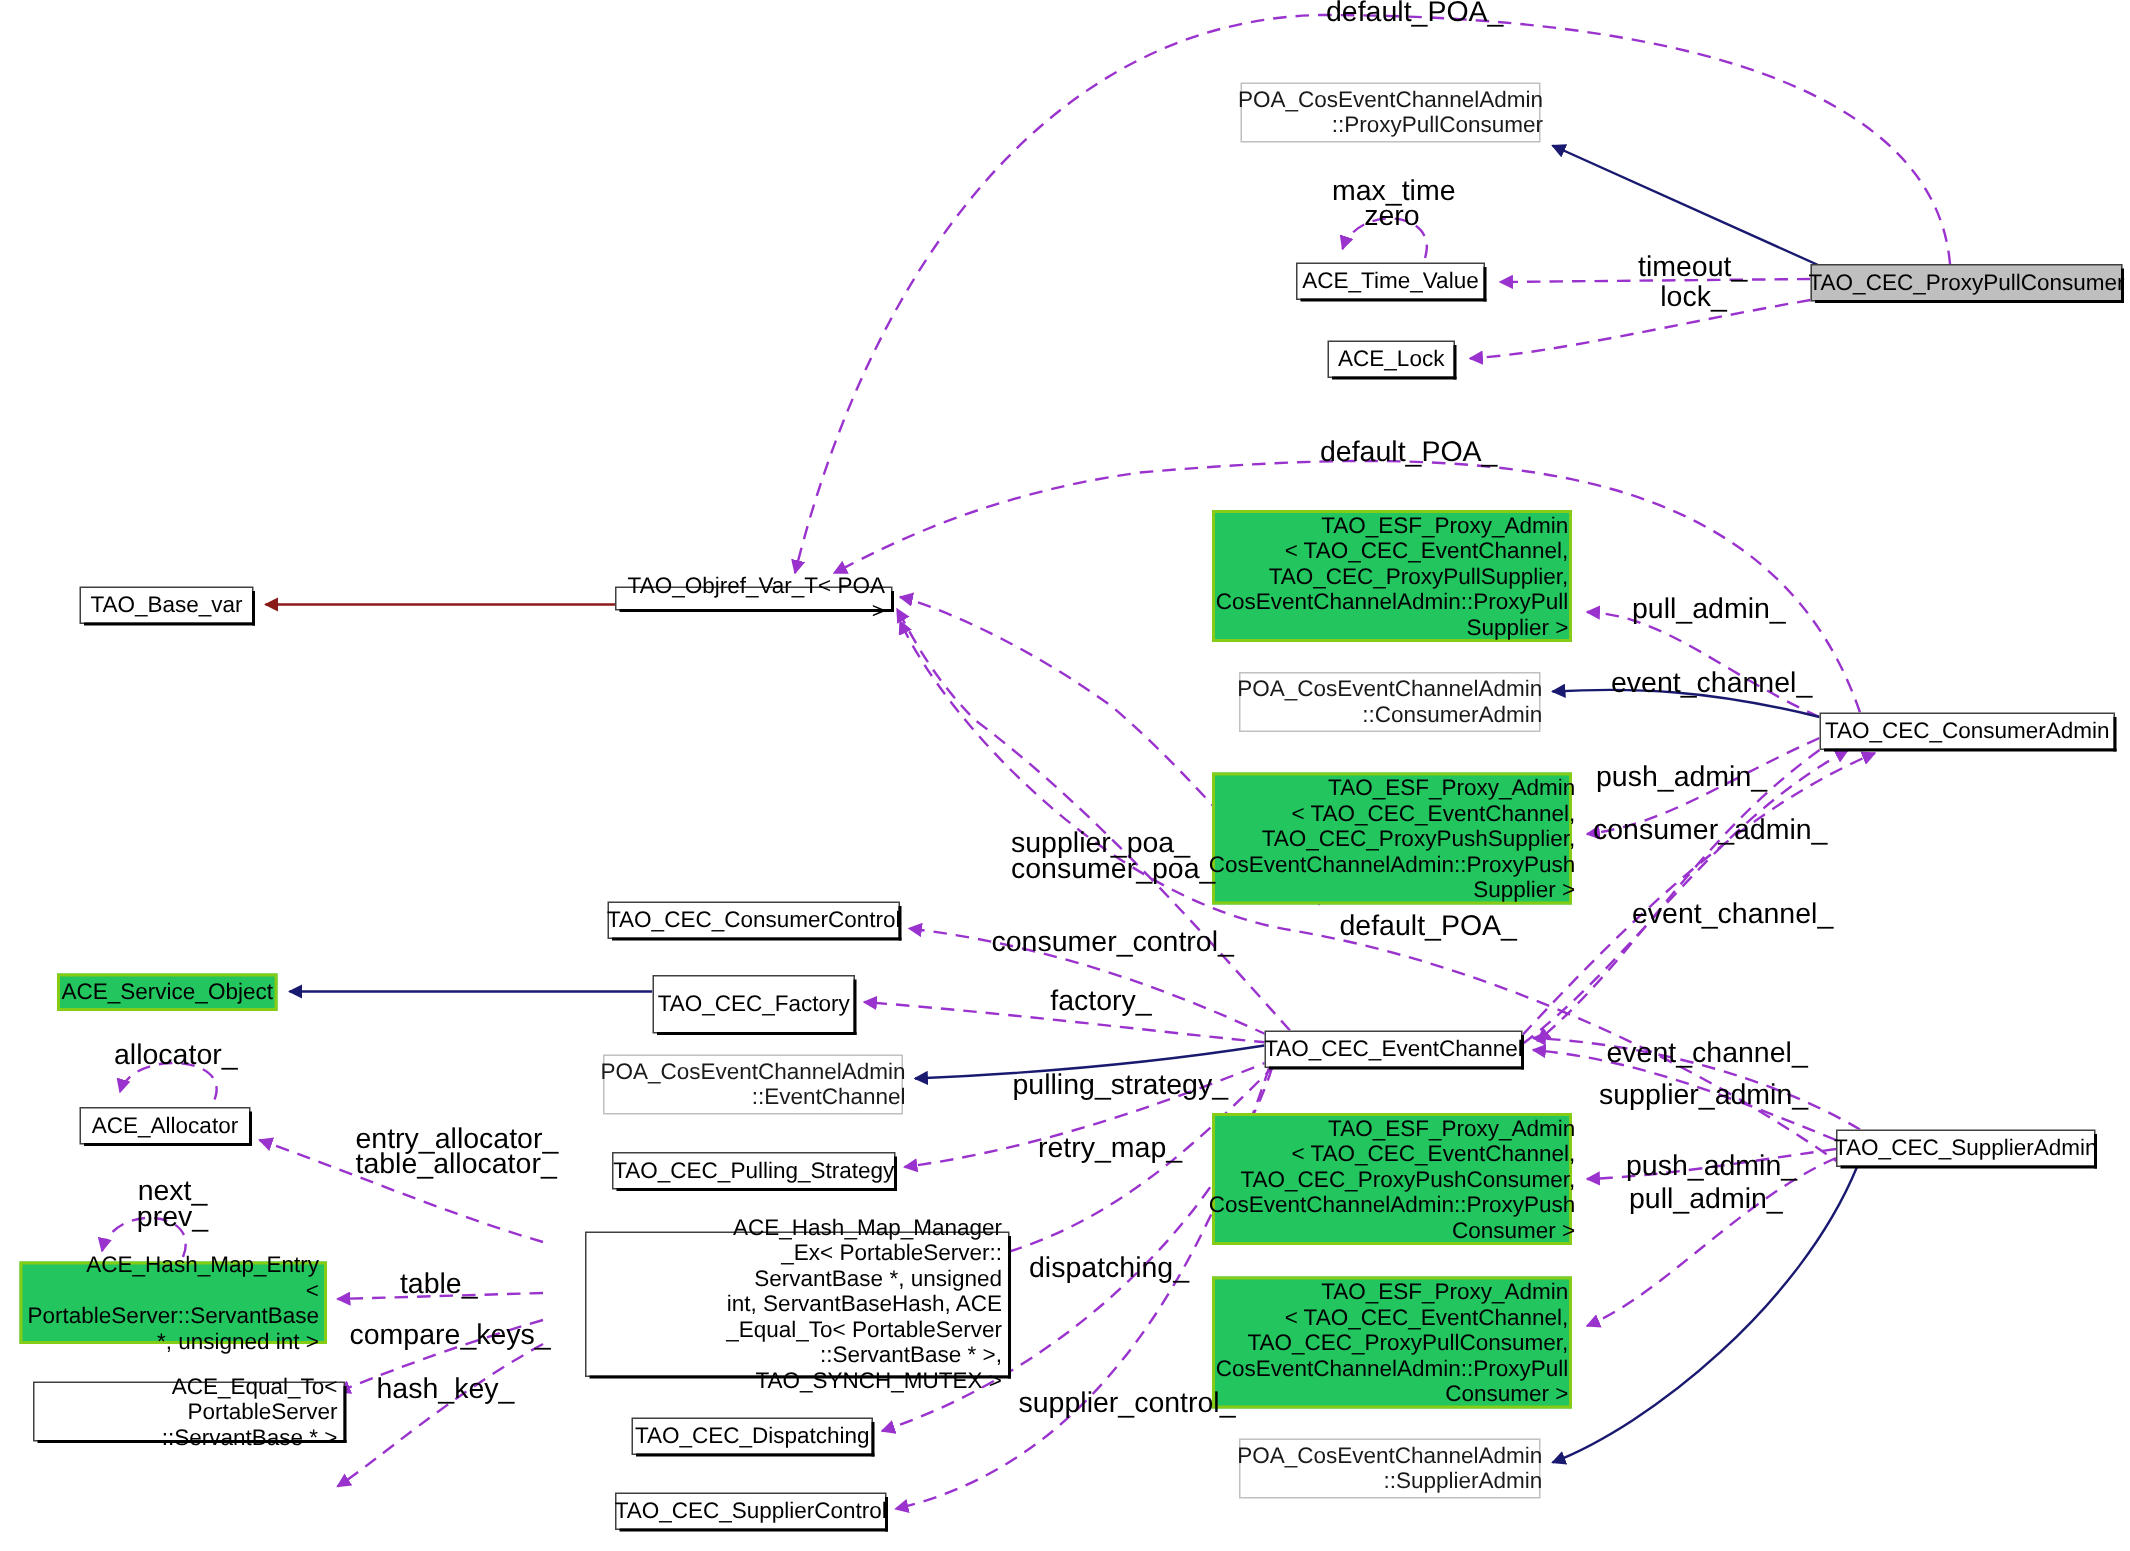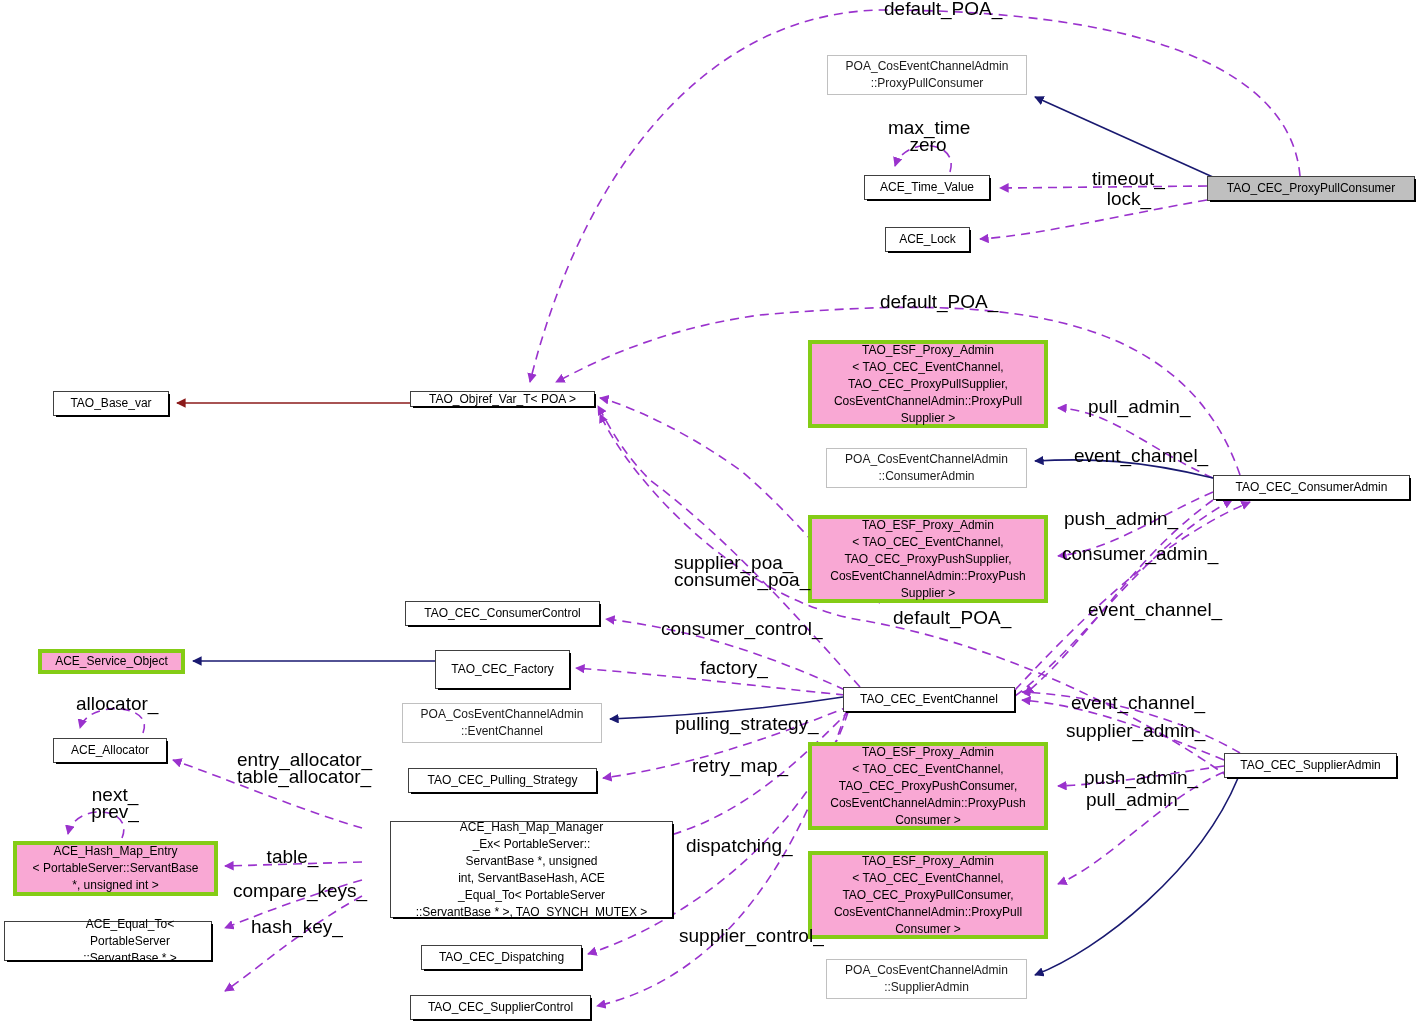--- a/index.html
+++ b/index.html
@@ -23,34 +23,34 @@
     width: 1420px;
     height: 1034px;
     pointer-events: none;
   }
   .node {
     position: absolute;
     box-sizing: border-box;
     display: flex;
     align-items: center;
     justify-content: center;
-    text-align: center;
-    font-size: 12px;
+    text-align: right;
+    font-size: 15px;
     line-height: 17px;
     color: #000000;
     background: #ffffff;
     border: 1px solid #404040;
     white-space: pre-line;
     padding: 1px 4px;
     z-index: 3;
   }
   
   .node.plain       { border: 1px solid #404040; background: #ffffff; }
   .node.highlight   { border: 1px solid #404040; background: #bfbfbf; }
-  .node.redborder   { border: 4px solid #84cc16; background: #f9a8d4; }
+  .node.redborder   { border: 2px solid #84cc16; background: #22c55e; }
   .node.greyborder  { border: 1px solid #c0c0c0; background: #ffffff; color: #1a1a1a; }
   .node.shadow::after {
     content: "";
     position: absolute;
     left: 2px; top: 2px;
     width: 100%; height: 100%;
     border-right: 2px solid #000;
     border-bottom: 2px solid #000;
     box-sizing: border-box;
     pointer-events: none;
@@ -206,21 +206,21 @@
 _Ex&lt; PortableServer::
 ServantBase *, unsigned
  int, ServantBaseHash, ACE
 _Equal_To&lt; PortableServer
 ::ServantBase * &gt;, TAO_SYNCH_MUTEX &gt;</div>
   <div class="node redborder" style="left: 808px; top: 851px; width: 240px; height: 88px;">TAO_ESF_Proxy_Admin
 &lt; TAO_CEC_EventChannel,
  TAO_CEC_ProxyPullConsumer,
  CosEventChannelAdmin::ProxyPull
 Consumer &gt;</div>
-  <div class="node plain shadow" style="left: 4px; top: 921px; width: 208px; height: 40px; padding-left: 48px;">ACE_Equal_To&lt; PortableServer
+  <div class="node plain shadow" style="left: 22px; top: 921px; width: 208px; height: 40px; padding-left: 48px;">ACE_Equal_To&lt; PortableServer
 ::ServantBase * &gt;</div>
   <div class="node plain shadow" style="left: 421px; top: 945px; width: 161px; height: 25px;">TAO_CEC_Dispatching</div>
   <div class="node greyborder" style="left: 826px; top: 959px; width: 201px; height: 40px;">POA_CosEventChannelAdmin
 ::SupplierAdmin</div>
   <div class="node plain shadow" style="left: 410px; top: 995px; width: 181px; height: 25px;">TAO_CEC_SupplierControl</div>
 
   <div class="edge-label" style="left: 884px; top: 0px; width: 110px;">default_POA_</div>
   <div class="edge-label" style="left: 888px; top: 119px; width: 80px;">max_time
 zero</div>
   <div class="edge-label" style="left: 1092px; top: 170px; width: 72px;">timeout_</div>

